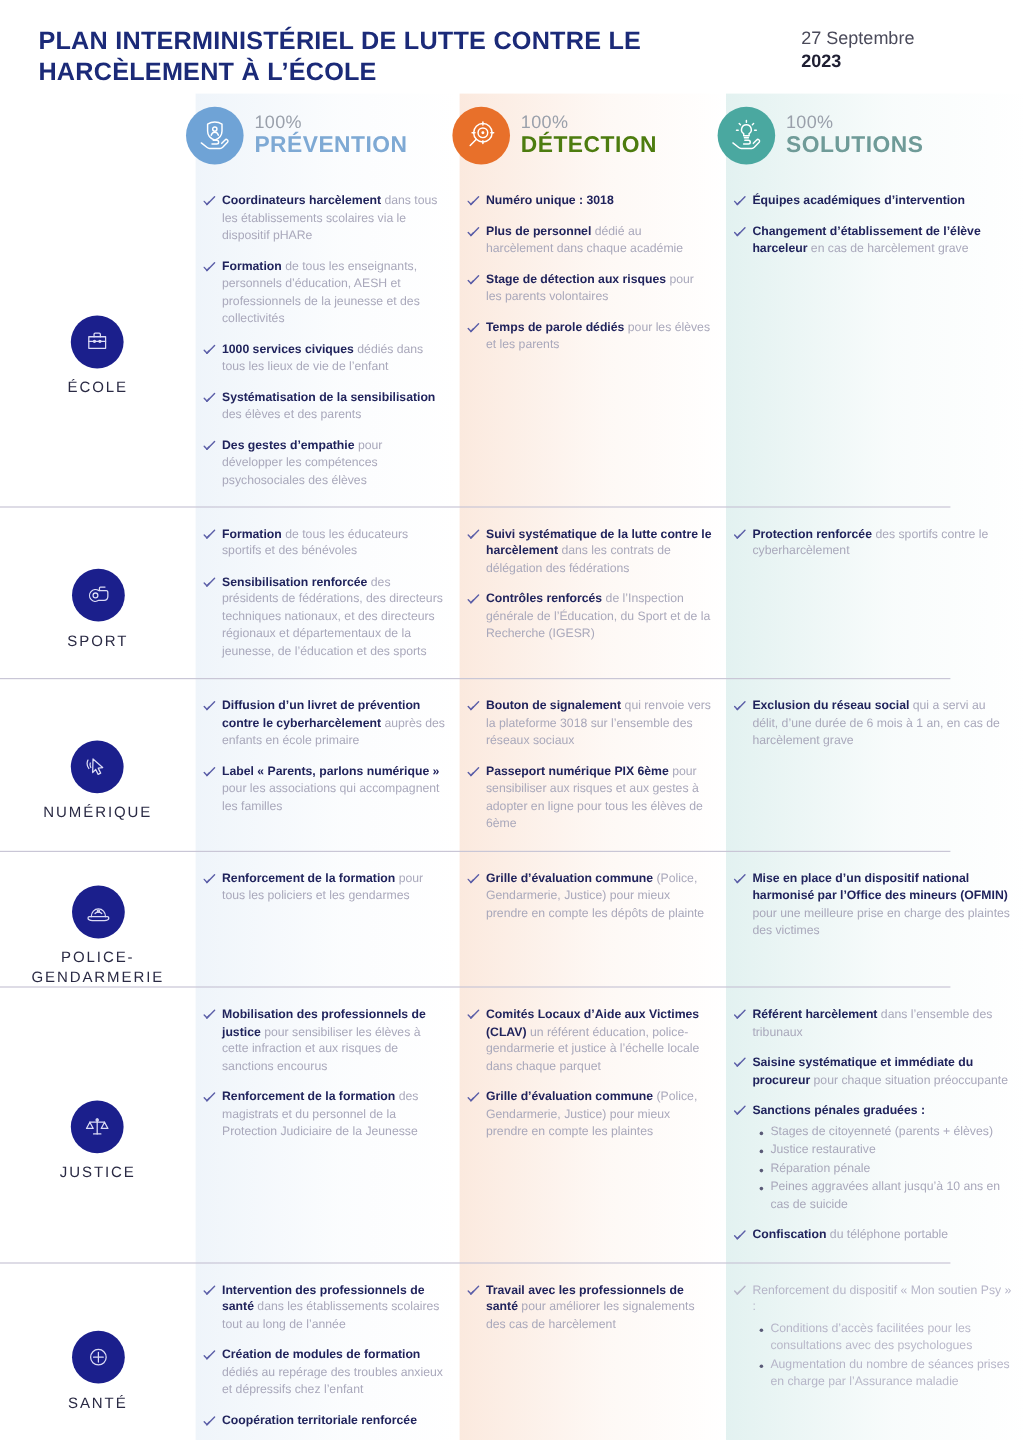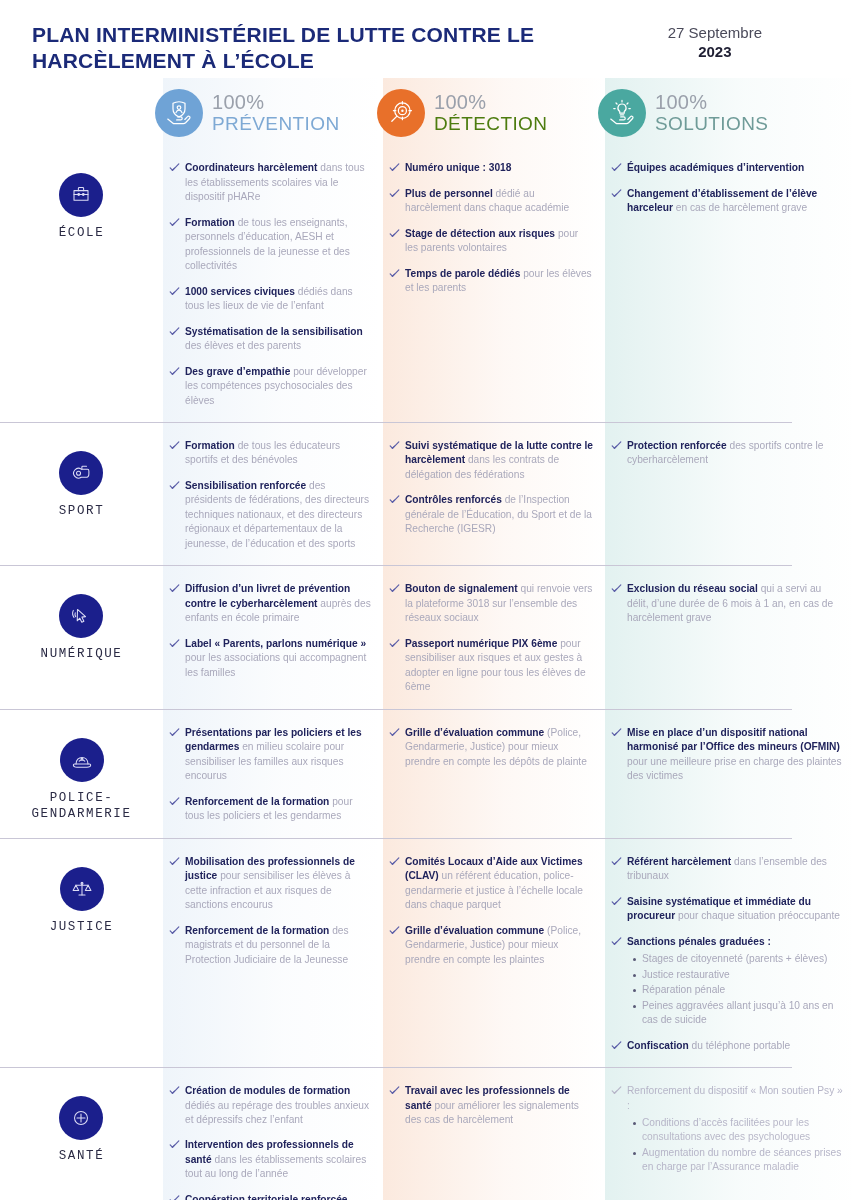--- a/index.html
+++ b/index.html
@@ -58,21 +58,21 @@
   .main-title {
     color: #1b2a78;
     font-weight: bold;
     font-size: 21px;
     line-height: 1.22;
     letter-spacing: 0.2px;
     text-transform: uppercase;
     max-width: 560px;
   }
   .date-block {
-    text-align: center;
+    text-align: left;
     color: #3d3d4e;
     line-height: 1.25;
     padding-top: 2px;
   }
   .date-day { font-size: 15px; color: #4a4a5a; }
   .date-year { font-size: 15px; font-weight: bold; color: #1f1f33; }
 
   
   .pillars {
     position: relative;
@@ -88,24 +88,24 @@
   }
   .pillar-icon {
     width: 48px; height: 48px;
     border-radius: 50%;
     display: flex;
     align-items: center;
     justify-content: center;
     flex: 0 0 auto;
   }
   .pillar-txt { line-height: 1.05; }
-  .pillar-pct { font-size: 20px; color: #9aa0ab; letter-spacing: .3px; }
+  .pillar-pct { font-size: 15px; color: #9aa0ab; letter-spacing: .3px; }
   .pillar-name {
     font-size: 19px;
-    font-weight: normal;
+    font-weight: bold;
     letter-spacing: .4px;
     text-transform: uppercase;
     margin-top: 1px;
   }
   .p-prev { left: 155px; }
   .p-det  { left: 377px; }
   .p-sol  { left: 598px; }
 
   
   .rows { position: relative; z-index: 2; }
@@ -117,23 +117,22 @@
     padding-top: 10px;
   }
   .row:first-child { border-top: none; padding-top: 4px; }
 
   .row-label {
     width: 163px;
     flex: 0 0 163px;
     display: flex;
     flex-direction: column;
     align-items: center;
-    justify-content: flex-start;
+    justify-content: center;
     padding-top: 18px;
-    font-family: Liberation Mono, monospace;
   }
   .row-label-inner {
     display: flex;
     flex-direction: column;
     align-items: center;
   }
   .sector-badge {
     width: 44px; height: 44px;
     border-radius: 50%;
     background: #1b1f8c;
@@ -303,21 +302,21 @@
                 <path d="M1.5 7.4l3 3.2L12.5 2.4"></path>
                 <path d="M4.2 10.6L7 7.7"></path>
               </svg></span><b>1000 services civiques</b> <span>dédiés dans tous les lieux de vie de l’enfant</span></div>
           <div class="item"><span class="check"><svg width="11" height="11" viewBox="0 0 14 14" fill="none" stroke="currentColor" stroke-width="1.5" stroke-linecap="round" stroke-linejoin="round">
                 <path d="M1.5 7.4l3 3.2L12.5 2.4"></path>
                 <path d="M4.2 10.6L7 7.7"></path>
               </svg></span><b>Systématisation de la sensibilisation</b> <span>des élèves et des parents</span></div>
           <div class="item"><span class="check"><svg width="11" height="11" viewBox="0 0 14 14" fill="none" stroke="currentColor" stroke-width="1.5" stroke-linecap="round" stroke-linejoin="round">
                 <path d="M1.5 7.4l3 3.2L12.5 2.4"></path>
                 <path d="M4.2 10.6L7 7.7"></path>
-              </svg></span><b>Des grave d’empathie</b> <span>pour développer les compétences psychosociales des élèves</span></div>
+              </svg></span><b>Des gestes d’empathie</b> <span>pour développer les compétences psychosociales des élèves</span></div>
         </div>
         <div class="col col-det">
           <div class="item"><span class="check"><svg width="11" height="11" viewBox="0 0 14 14" fill="none" stroke="currentColor" stroke-width="1.5" stroke-linecap="round" stroke-linejoin="round">
                 <path d="M1.5 7.4l3 3.2L12.5 2.4"></path>
                 <path d="M4.2 10.6L7 7.7"></path>
               </svg></span><b>Numéro unique : 3018</b></div>
           <div class="item"><span class="check"><svg width="11" height="11" viewBox="0 0 14 14" fill="none" stroke="currentColor" stroke-width="1.5" stroke-linecap="round" stroke-linejoin="round">
                 <path d="M1.5 7.4l3 3.2L12.5 2.4"></path>
                 <path d="M4.2 10.6L7 7.7"></path>
               </svg></span><b>Plus de personnel</b> <span>dédié au harcèlement dans chaque académie</span></div>
@@ -429,24 +428,20 @@
                 <path d="M7.5 20.5h17c.8 0 1.4.6 1.4 1.3 0 1.4-1.9 2.4-4.2 2.4H10.3c-2.3 0-4.2-1-4.2-2.4 0-.7.6-1.3 1.4-1.3z"></path>
                 <path d="M9.2 20.5c0-4.5 3-7.4 6.8-7.4s6.8 2.9 6.8 7.4"></path>
                 <path d="M12.8 17.4c.9-.9 2-1.4 3.2-1.4s2.3.5 3.2 1.4"></path>
                 <path d="M16 14.1c.6 0 1.1.4 1.1 1s-.5 1-1.1 1-1.1-.4-1.1-1 .5-1 1.1-1z"></path>
               </svg>
             </div>
             <div class="sector-name">POLICE-GENDARMERIE</div>
           </div>
         </div>
         <div class="col col-prev">
-          <div class="item"><span class="check"><svg width="11" height="11" viewBox="0 0 14 14" fill="none" stroke="currentColor" stroke-width="1.5" stroke-linecap="round" stroke-linejoin="round">
-                <path d="M1.5 7.4l3 3.2L12.5 2.4"></path>
-                <path d="M4.2 10.6L7 7.7"></path>
-              </svg></span><b>Présentations par les policiers et les gendarmes</b> <span>en milieu scolaire pour sensibiliser les familles aux risques encourus</span></div>
           <div class="item"><span class="check"><svg width="11" height="11" viewBox="0 0 14 14" fill="none" stroke="currentColor" stroke-width="1.5" stroke-linecap="round" stroke-linejoin="round">
                 <path d="M1.5 7.4l3 3.2L12.5 2.4"></path>
                 <path d="M4.2 10.6L7 7.7"></path>
               </svg></span><b>Renforcement de la formation</b> <span>pour tous les policiers et les gendarmes</span></div>
         </div>
         <div class="col col-det">
           <div class="item"><span class="check"><svg width="11" height="11" viewBox="0 0 14 14" fill="none" stroke="currentColor" stroke-width="1.5" stroke-linecap="round" stroke-linejoin="round">
                 <path d="M1.5 7.4l3 3.2L12.5 2.4"></path>
                 <path d="M4.2 10.6L7 7.7"></path>
               </svg></span><b>Grille d’évaluation commune</b> <span>(Police, Gendarmerie, Justice) pour mieux prendre en compte les dépôts de plainte</span></div>
@@ -527,25 +522,25 @@
                 <path d="M16 11.4v9.2M11.4 16h9.2"></path>
               </svg>
             </div>
             <div class="sector-name">SANTÉ</div>
           </div>
         </div>
         <div class="col col-prev">
           <div class="item"><span class="check"><svg width="11" height="11" viewBox="0 0 14 14" fill="none" stroke="currentColor" stroke-width="1.5" stroke-linecap="round" stroke-linejoin="round">
                 <path d="M1.5 7.4l3 3.2L12.5 2.4"></path>
                 <path d="M4.2 10.6L7 7.7"></path>
+              </svg></span><b>Intervention des professionnels de santé</b> <span>dans les établissements scolaires tout au long de l’année</span></div>
+          <div class="item"><span class="check"><svg width="11" height="11" viewBox="0 0 14 14" fill="none" stroke="currentColor" stroke-width="1.5" stroke-linecap="round" stroke-linejoin="round">
+                <path d="M1.5 7.4l3 3.2L12.5 2.4"></path>
+                <path d="M4.2 10.6L7 7.7"></path>
               </svg></span><b>Création de modules de formation</b> <span>dédiés au repérage des troubles anxieux et dépressifs chez l’enfant</span></div>
-          <div class="item"><span class="check"><svg width="11" height="11" viewBox="0 0 14 14" fill="none" stroke="currentColor" stroke-width="1.5" stroke-linecap="round" stroke-linejoin="round">
-                <path d="M1.5 7.4l3 3.2L12.5 2.4"></path>
-                <path d="M4.2 10.6L7 7.7"></path>
-              </svg></span><b>Intervention des professionnels de santé</b> <span>dans les établissements scolaires tout au long de l’année</span></div>
           <div class="item"><span class="check"><svg width="11" height="11" viewBox="0 0 14 14" fill="none" stroke="currentColor" stroke-width="1.5" stroke-linecap="round" stroke-linejoin="round">
                 <path d="M1.5 7.4l3 3.2L12.5 2.4"></path>
                 <path d="M4.2 10.6L7 7.7"></path>
               </svg></span><b>Coopération territoriale renforcée</b> </div>
         </div>
         <div class="col col-det">
           <div class="item"><span class="check"><svg width="11" height="11" viewBox="0 0 14 14" fill="none" stroke="currentColor" stroke-width="1.5" stroke-linecap="round" stroke-linejoin="round">
                 <path d="M1.5 7.4l3 3.2L12.5 2.4"></path>
                 <path d="M4.2 10.6L7 7.7"></path>
               </svg></span><b>Travail avec les professionnels de santé</b> <span>pour améliorer les signalements des cas de harcèlement</span></div>

